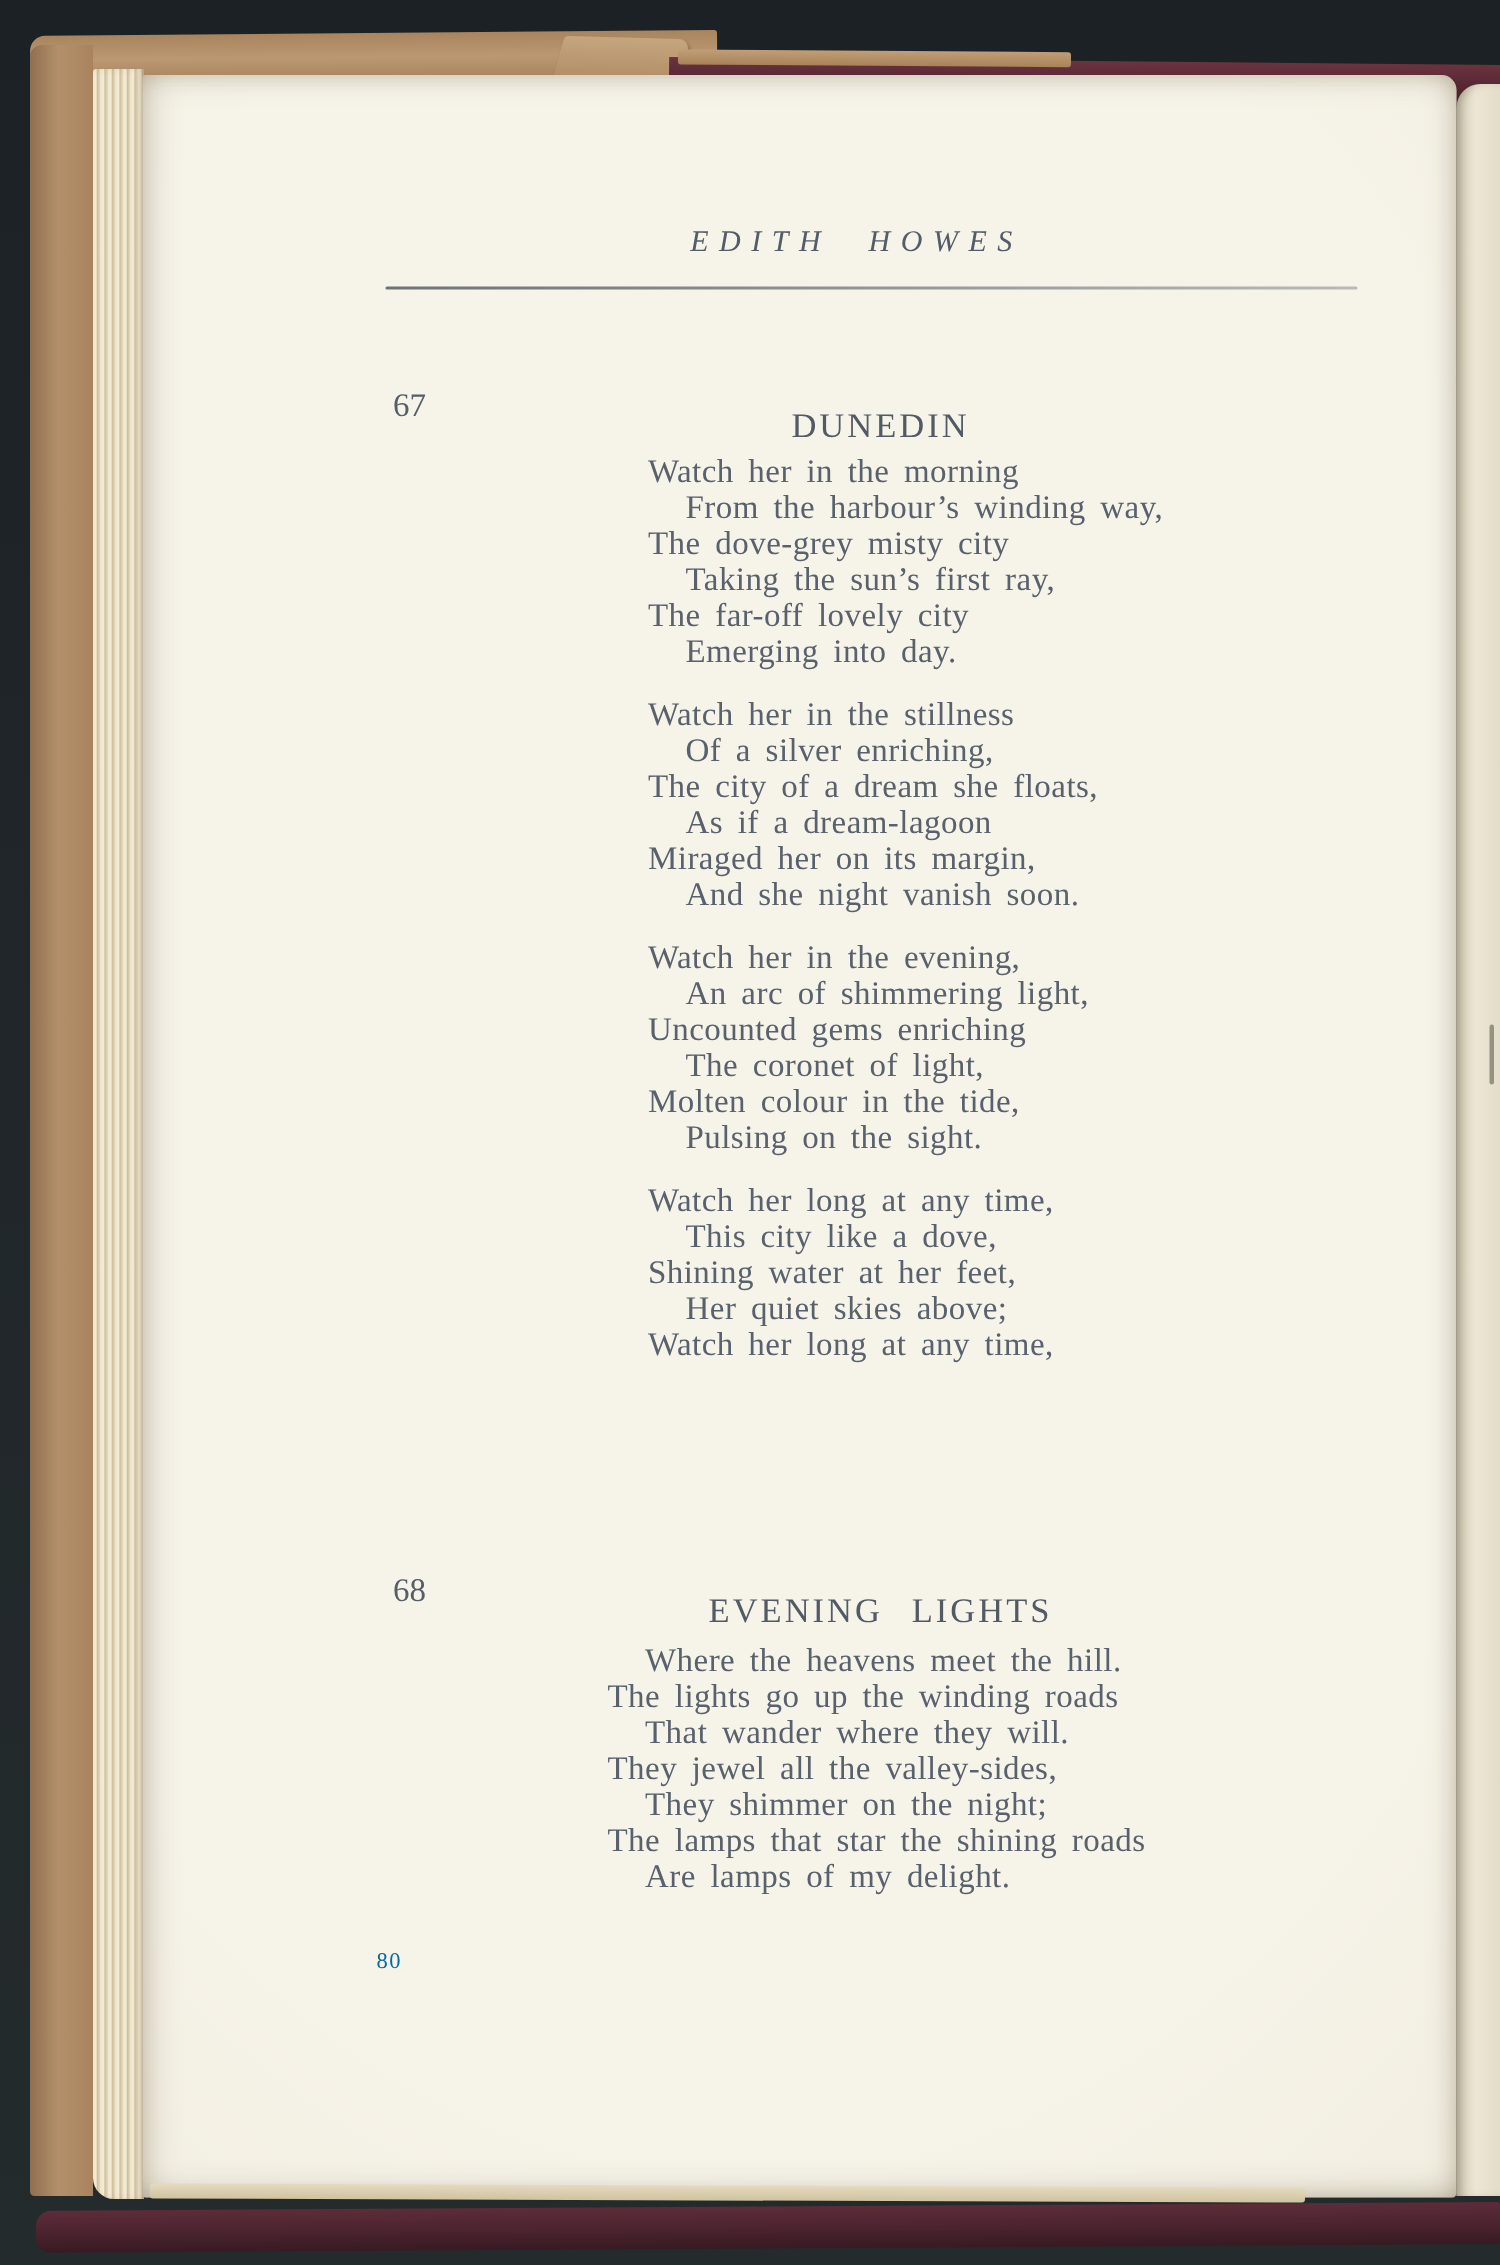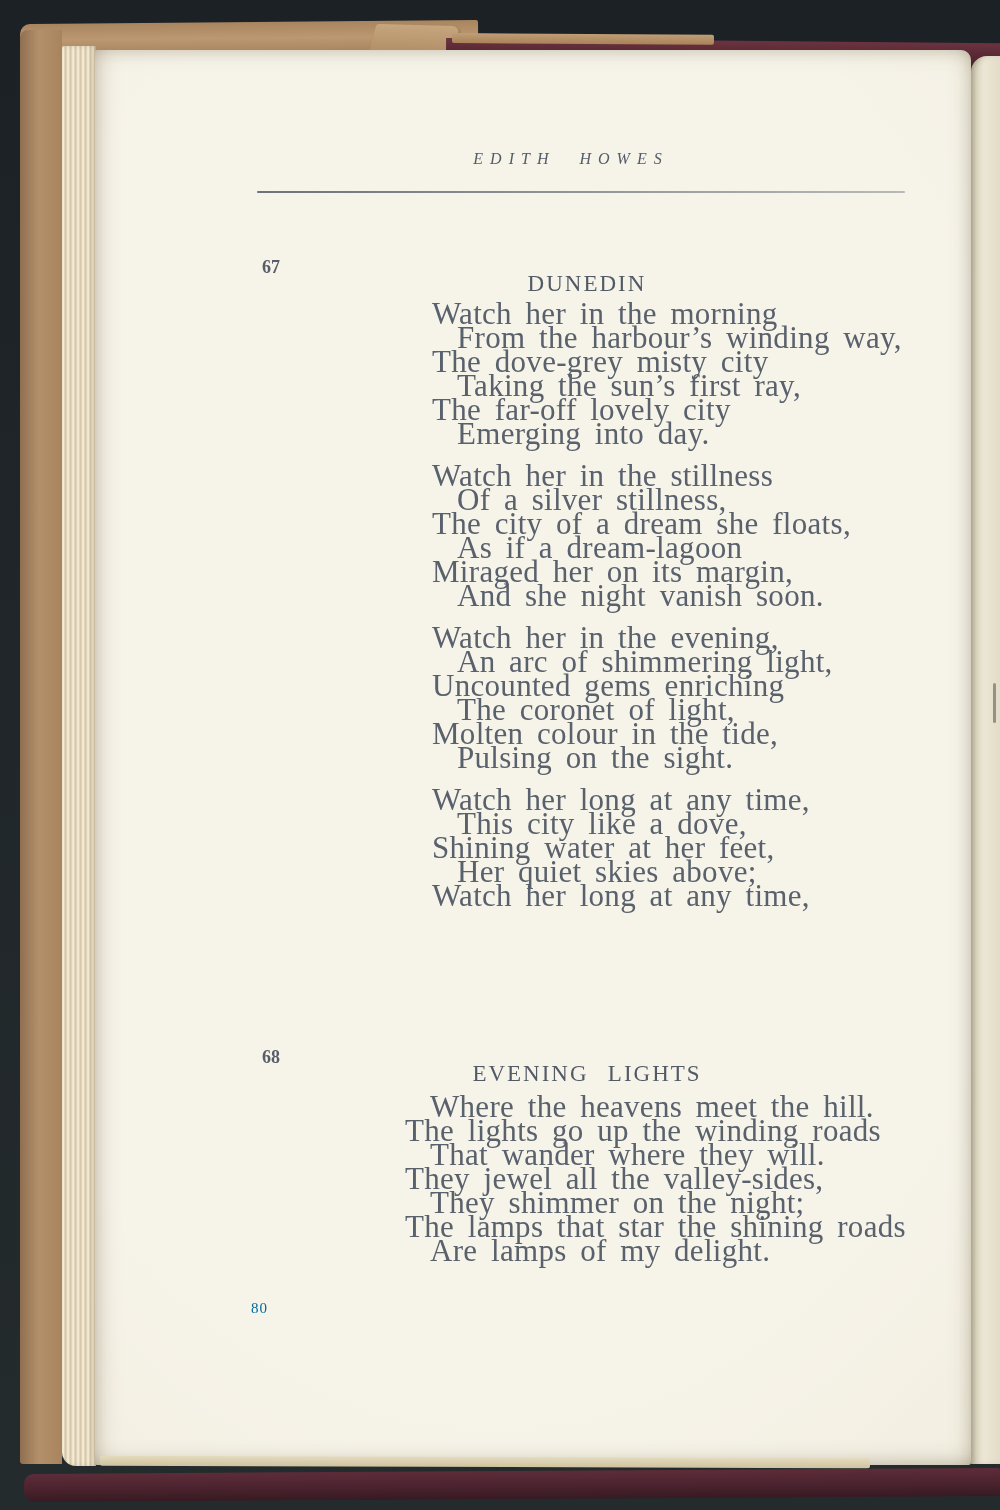--- a/index.html
+++ b/index.html
@@ -75,40 +75,40 @@
     background:linear-gradient(180deg,#5d2c39 0%,#4a232e 55%,#371a23 100%);
     transform:rotate(-0.35deg);transform-origin:right center;
     border-radius:10px 2px 2px 10px;
   }
   .edge-mark{
     left:993px;top:683px;width:3px;height:40px;
     background:#656a61;opacity:.65;border-radius:2px;
   }
   .running-header{
     left:251px;top:150px;width:640px;text-align:center;
-    font-style:italic;font-size:16px;letter-spacing:7px;word-spacing:13px;
+    font-style:italic;font-size:20px;letter-spacing:7px;word-spacing:13px;
     color:#545c68;
   }
   .header-rule{
     left:257px;top:191px;width:648px;height:2px;
     background:linear-gradient(90deg,rgba(85,92,102,.85) 0%,rgba(85,92,102,.6) 55%,rgba(85,92,102,.38) 100%);
     border-radius:1px;
   }
-  .poem-number{font-size:18px;color:#565e6a;font-weight:bold;}
+  .poem-number{font-size:22px;color:#565e6a;}
   .poem-title{
     margin:16px;font-weight:normal;font-size:23px;letter-spacing:2px;color:#525a66;
     width:640px;text-align:center;
   }
   .title-2{word-spacing:0.5em;}
   .num-1{left:262px;top:257px;}
   .num-2{left:262px;top:1047px;}
   .ttl-1{left:251px;top:255px;}
   .ttl-2{left:251px;top:1045px;}
   .poem-body{
-    font-size:31px;line-height:24px;word-spacing:0.18em;letter-spacing:0.3px;
+    font-size:22px;line-height:24px;word-spacing:0.18em;letter-spacing:0.3px;
     color:#59616d;
   }
   .body-1{left:432px;top:302px;}
   .body-2{left:405px;top:1095px;}
   .stanza{margin:0 0 18px 0;}
   .poem-line{white-space:nowrap;}
   .poem-line.indent{margin-left:25px;}
   .folio{
     left:251px;top:1300px;width:640px;
     font-size:15px;letter-spacing:1px;color:#0369a1;
@@ -139,21 +139,21 @@
       <div class="stanza">
         <div class="poem-line">Watch her in the morning</div>
         <div class="poem-line indent">From the harbour’s winding way,</div>
         <div class="poem-line">The dove-grey misty city</div>
         <div class="poem-line indent">Taking the sun’s first ray,</div>
         <div class="poem-line">The far-off lovely city</div>
         <div class="poem-line indent">Emerging into day.</div>
       </div>
       <div class="stanza">
         <div class="poem-line">Watch her in the stillness</div>
-        <div class="poem-line indent">Of a silver stillness,</div>
+        <div class="poem-line indent">Of a silver enriching,</div>
         <div class="poem-line">The city of a dream she floats,</div>
         <div class="poem-line indent">As if a dream-lagoon</div>
         <div class="poem-line">Miraged her on its margin,</div>
         <div class="poem-line indent">And she night vanish soon.</div>
       </div>
       <div class="stanza">
         <div class="poem-line">Watch her in the evening,</div>
         <div class="poem-line indent">An arc of shimmering light,</div>
         <div class="poem-line">Uncounted gems enriching</div>
         <div class="poem-line indent">The coronet of light,</div>

